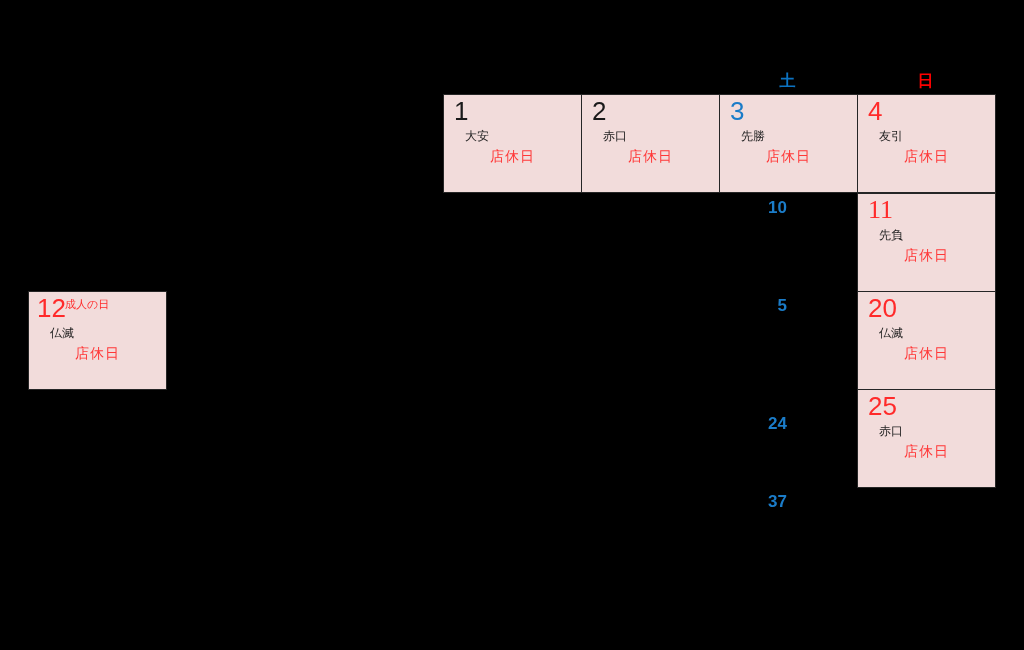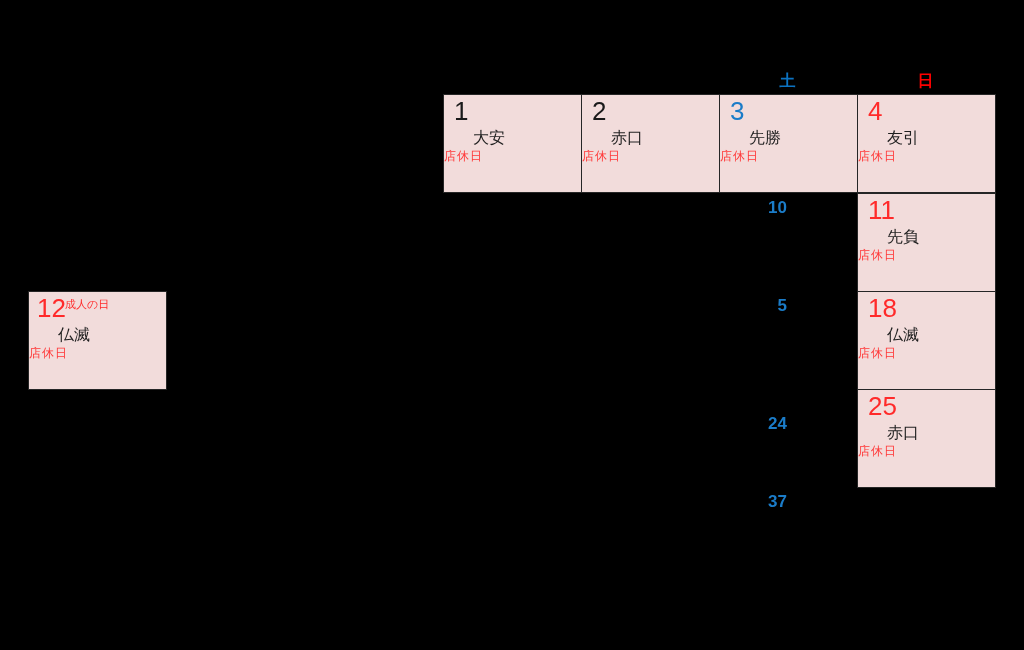--- a/index.html
+++ b/index.html
@@ -44,29 +44,29 @@
   .daynum.red  { color: #FF2A2A; }
   .holiday-label {
     position: absolute;
     left: 36px; top: 5px;
     font-size: 11px;
     color: #FF2A2A;
     white-space: nowrap;
   }
   .rokuyo {
     position: absolute;
-    left: 29px; top: 33px;
-    font-size: 16px;
+    left: 21px; top: 33px;
+    font-size: 12px;
     color: #1F1F1F;
   }
   .closed {
     position: absolute;
     left: 0; right: 0; top: 53px;
-    text-align: left;
-    font-size: 12px;
+    text-align: center;
+    font-size: 14px;
     letter-spacing: 1px;
     color: #FF3838;
   }
 
   
   .sat-day {
     position: absolute;
     left: 727px;
     width: 60px;
     font-size: 17px;
@@ -101,35 +101,35 @@
     <span class="rokuyo">先勝</span>
     <span class="closed">店休日</span>
   </div>
 
   <div class="cell" style="left:857px; top:94px;">
     <span class="daynum red">4</span>
     <span class="rokuyo">友引</span>
     <span class="closed">店休日</span>
   </div>
 
-  <div class="cell" style="left:857px; top:193px;">
+  <div class="cell" style="left:857px; top:193px;font-family:Liberation Serif, serif;">
     <span class="daynum red">11</span>
     <span class="rokuyo">先負</span>
     <span class="closed">店休日</span>
   </div>
 
   <div class="cell" style="left:28px; top:291px;">
     <span class="daynum red" style="left:8px;">12</span>
     <span class="holiday-label">成人の日</span>
     <span class="rokuyo">仏滅</span>
     <span class="closed">店休日</span>
   </div>
 
   <div class="cell" style="left:857px; top:291px;">
-    <span class="daynum red">18</span>
+    <span class="daynum red">20</span>
     <span class="rokuyo">仏滅</span>
     <span class="closed">店休日</span>
   </div>
 
   <div class="cell" style="left:857px; top:389px;">
     <span class="daynum red">25</span>
     <span class="rokuyo">赤口</span>
     <span class="closed">店休日</span>
   </div>
 

